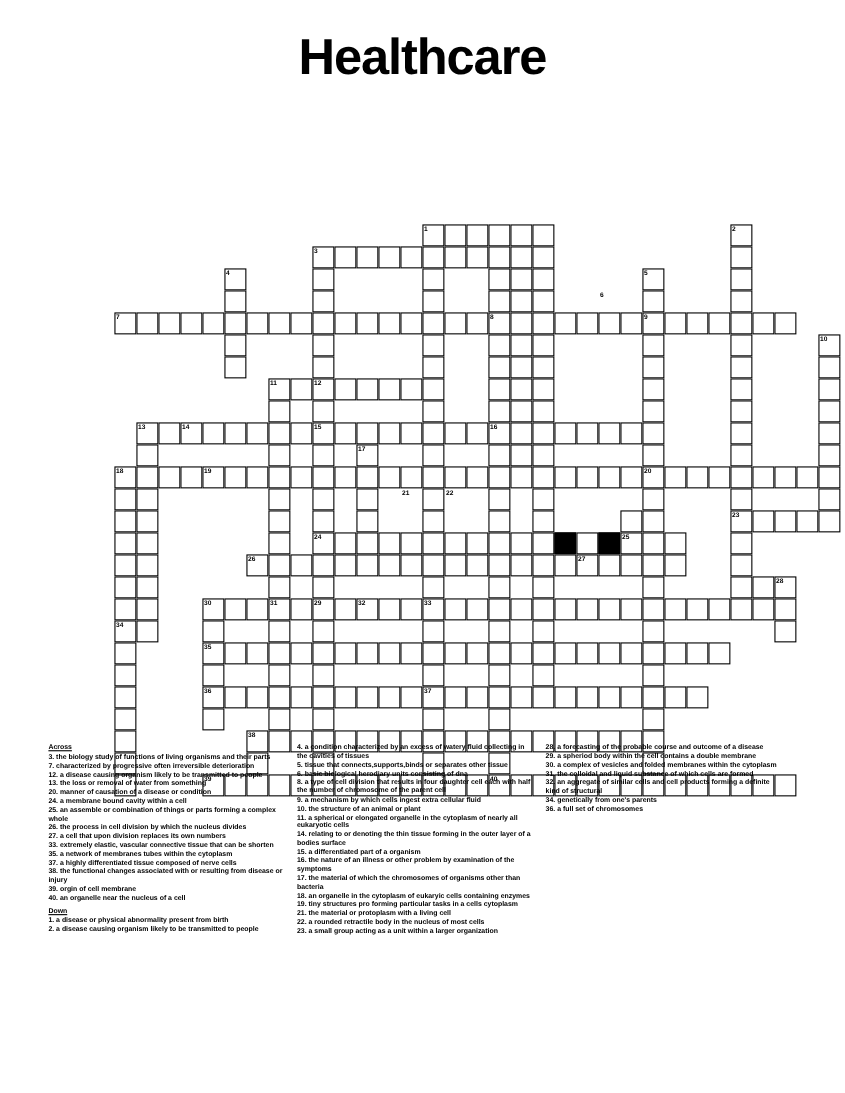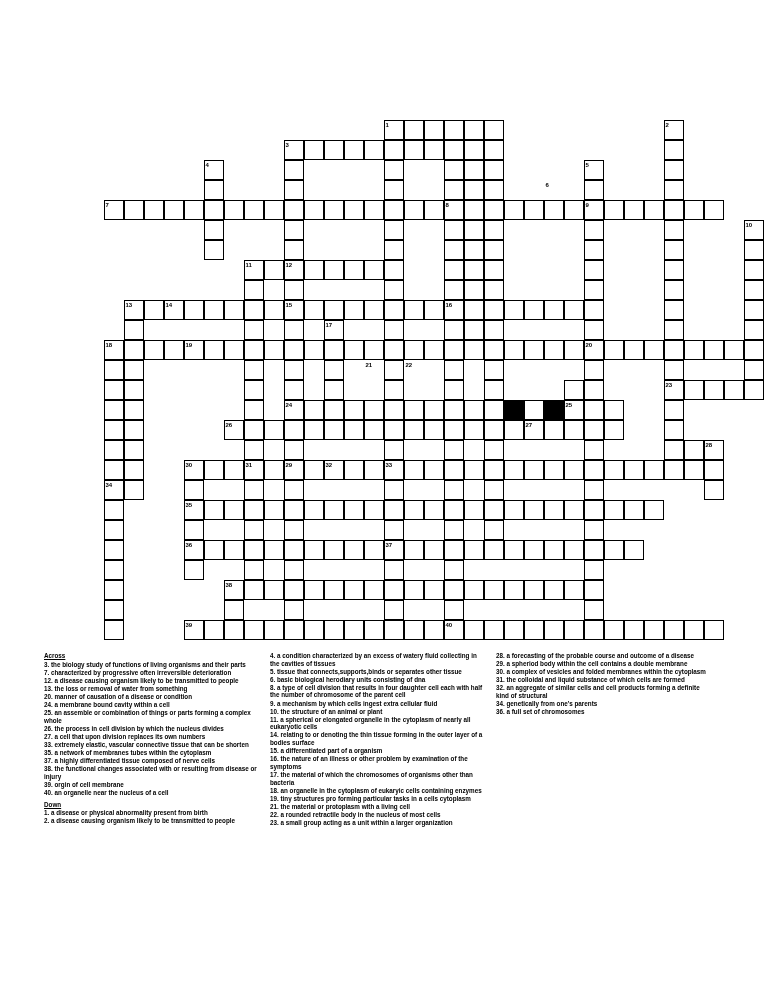--- a/index.html
+++ b/index.html
@@ -82,20 +82,21 @@
   .spacer-head {
     display: block;
     margin-top: 4px;
   }
 </style>
 </head>
 <body>
 
 <div class="page">
 
+  <div class="title">Healthcare</div>
 
   <div class="grid-wrap" id="grid-wrap">
       <div class="cell" style="left: 384px; top: 120px;"></div>
       <div class="cell" style="left: 404px; top: 120px;"></div>
       <div class="cell" style="left: 424px; top: 120px;"></div>
       <div class="cell" style="left: 444px; top: 120px;"></div>
       <div class="cell" style="left: 464px; top: 120px;"></div>
       <div class="cell" style="left: 484px; top: 120px;"></div>
       <div class="cell" style="left: 664px; top: 120px;"></div>
       <div class="cell" style="left: 284px; top: 140px;"></div>

